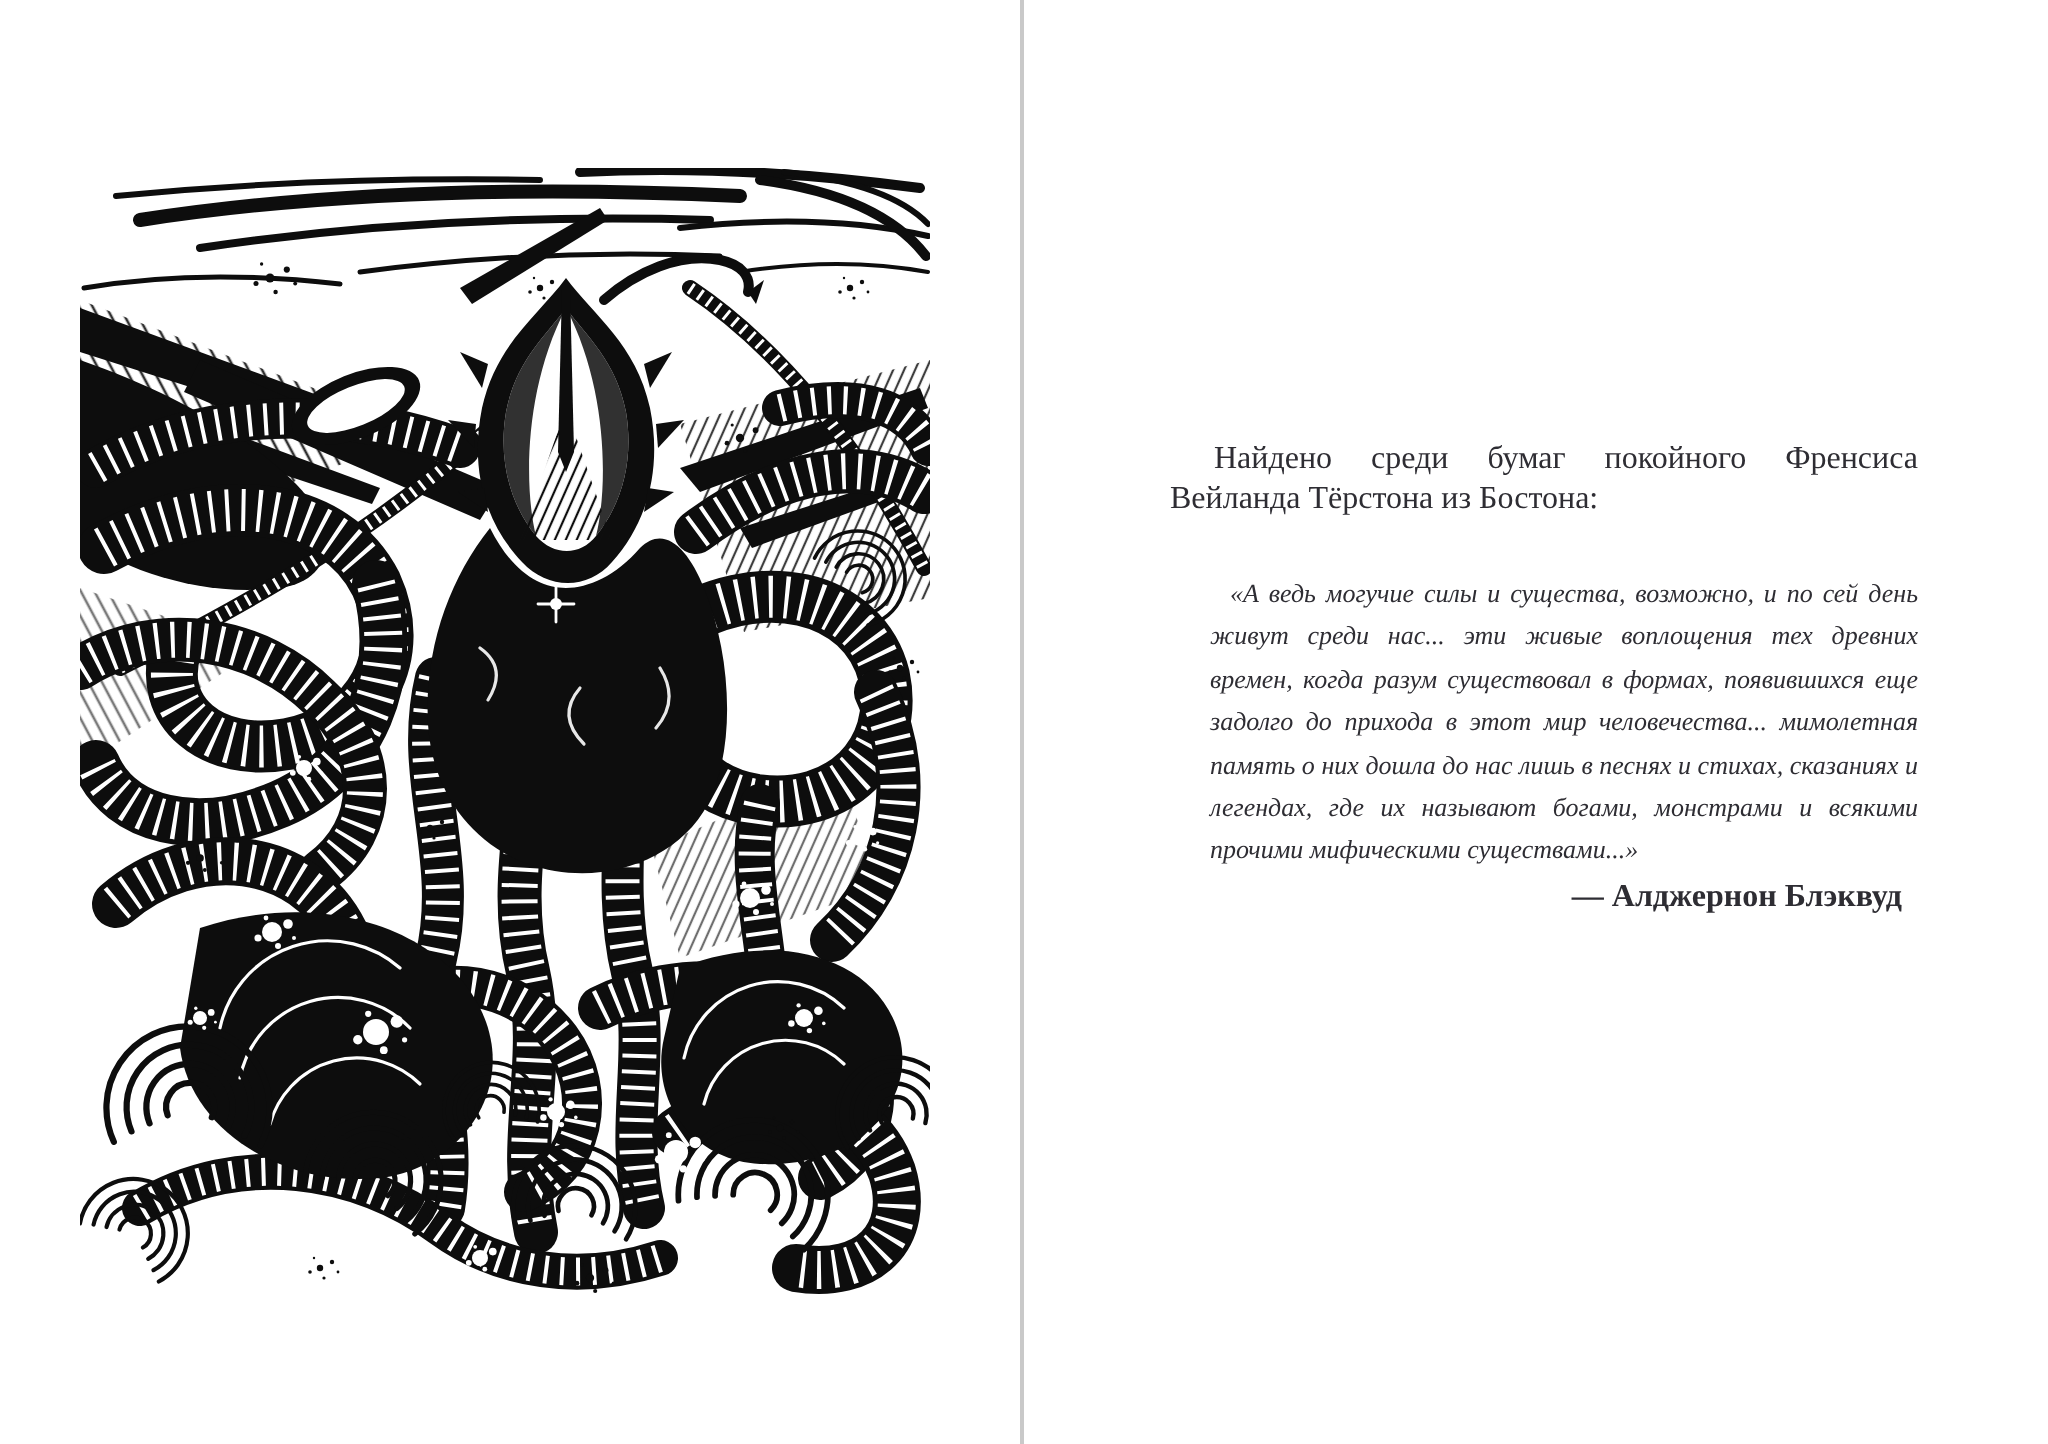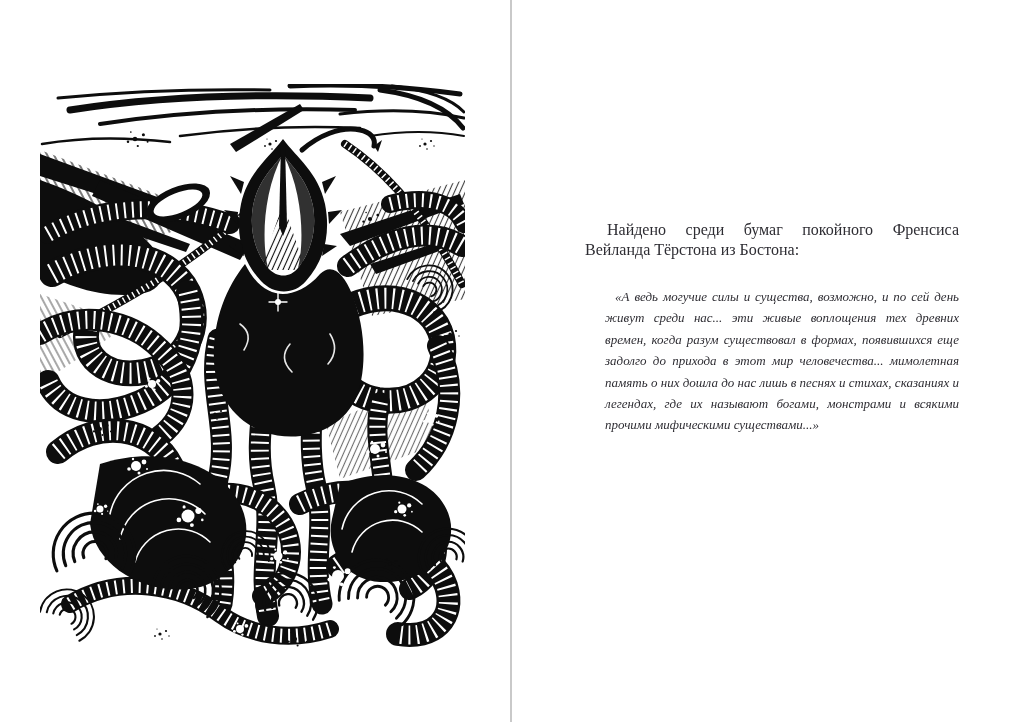--- a/index.html
+++ b/index.html
@@ -254,16 +254,17 @@
       </svg>
     </figure>
   </div>
 
   <div class="divider"></div>
 
   <div class="page page-right">
     <div class="text-block">
       <p class="intro">Найдено среди бумаг покойного Френсиса Вейланда Тёрстона из Бостона:</p>
       <p class="quote">«А ведь могучие силы и существа, возможно, и по сей день живут среди нас... эти живые воплощения тех древних времен, когда разум существовал в формах, появившихся еще задолго до прихода в этот мир человечества... мимолетная память о них дошла до нас лишь в песнях и стихах, сказаниях и легендах, где их называют богами, монстрами и всякими прочими мифическими существами...»</p>
+      <p class="attribution">— Алджернон Блэквуд</p>
     </div>
   </div>
 
 </div>
 
 </body></html>

